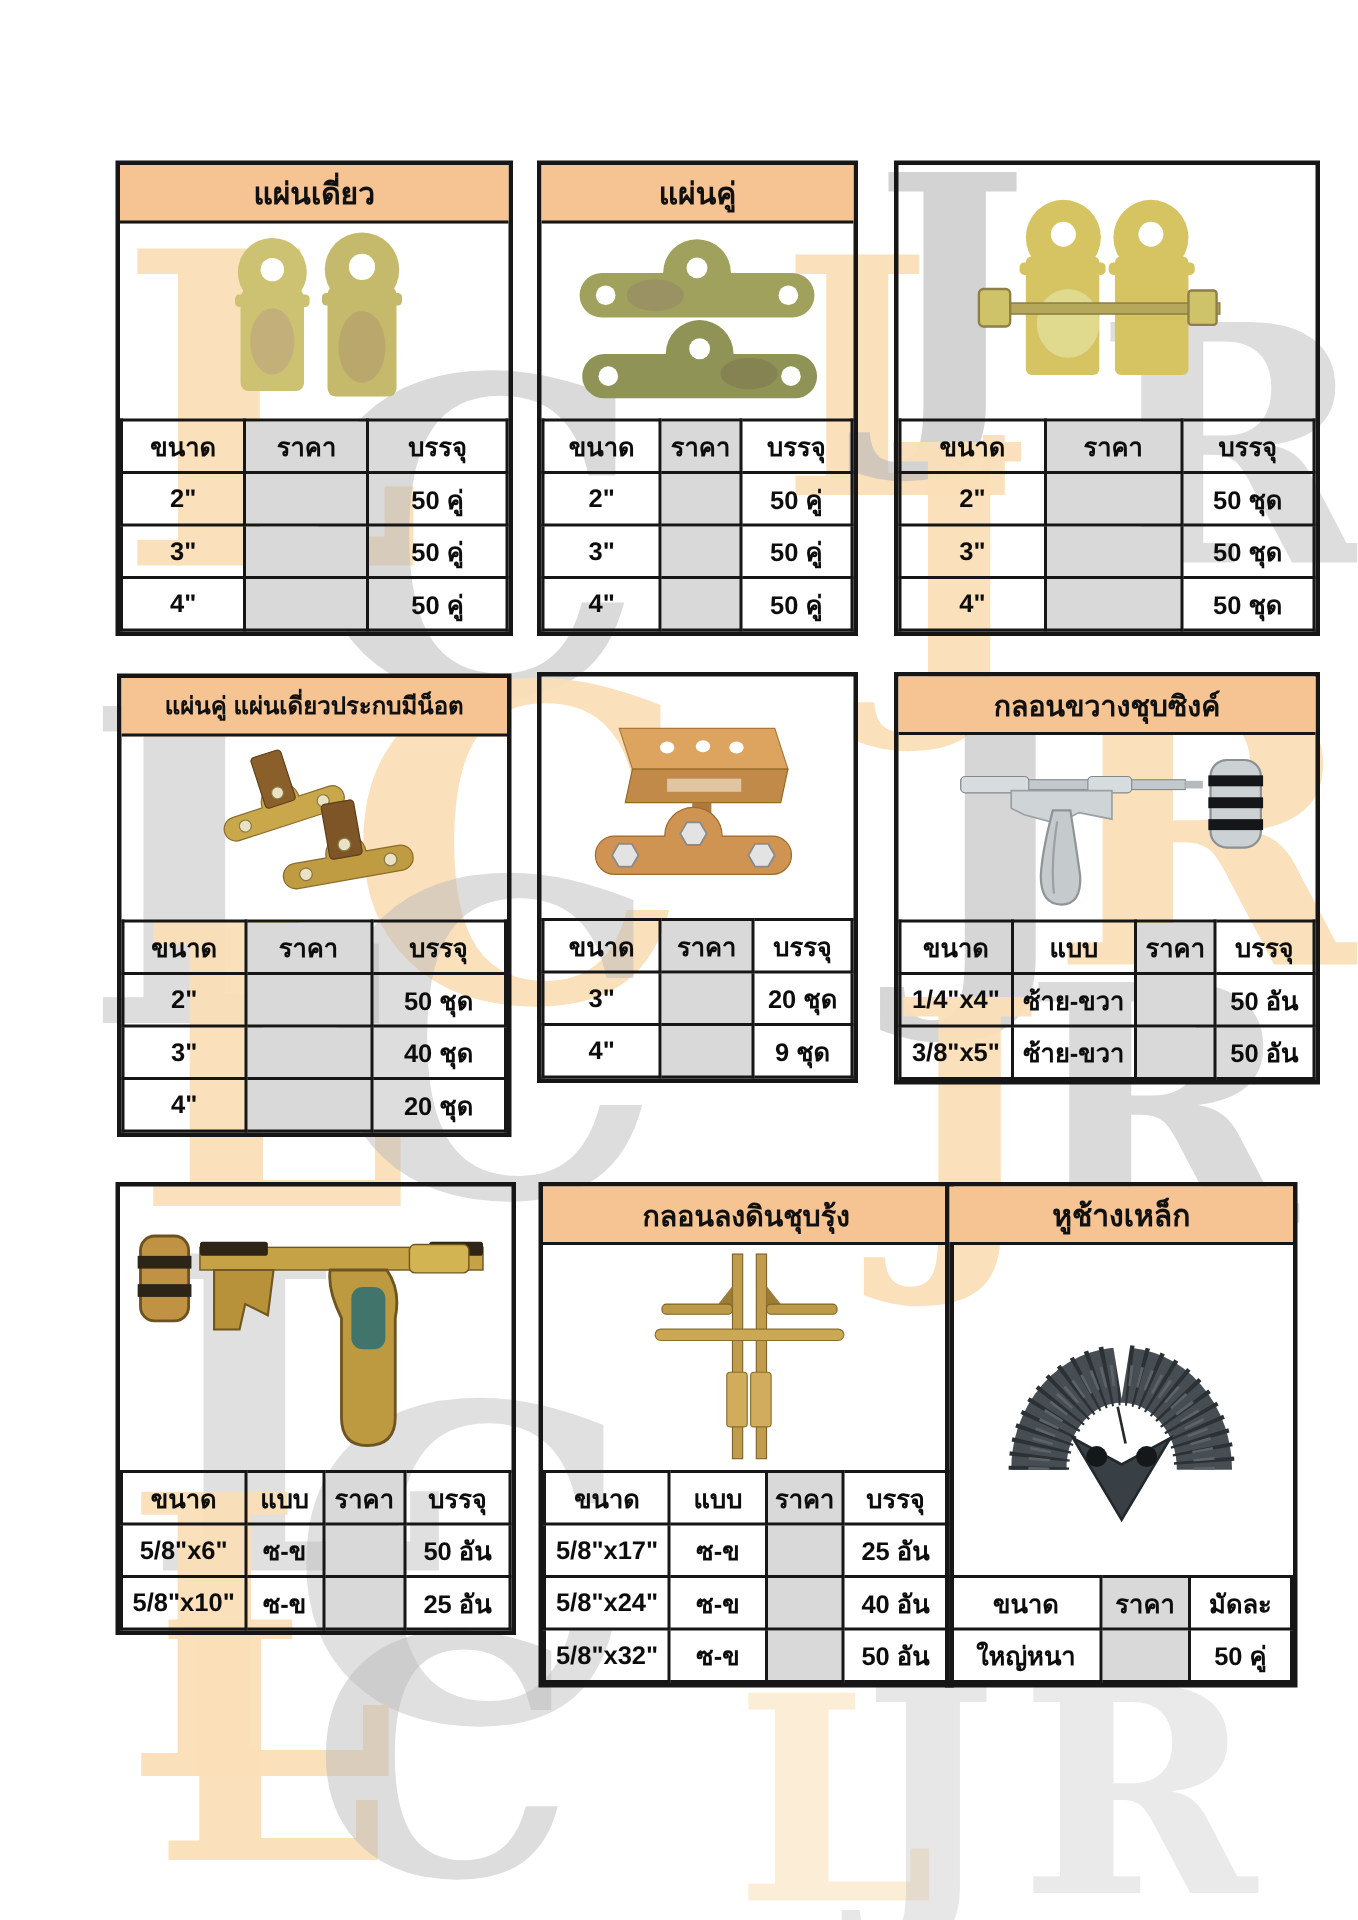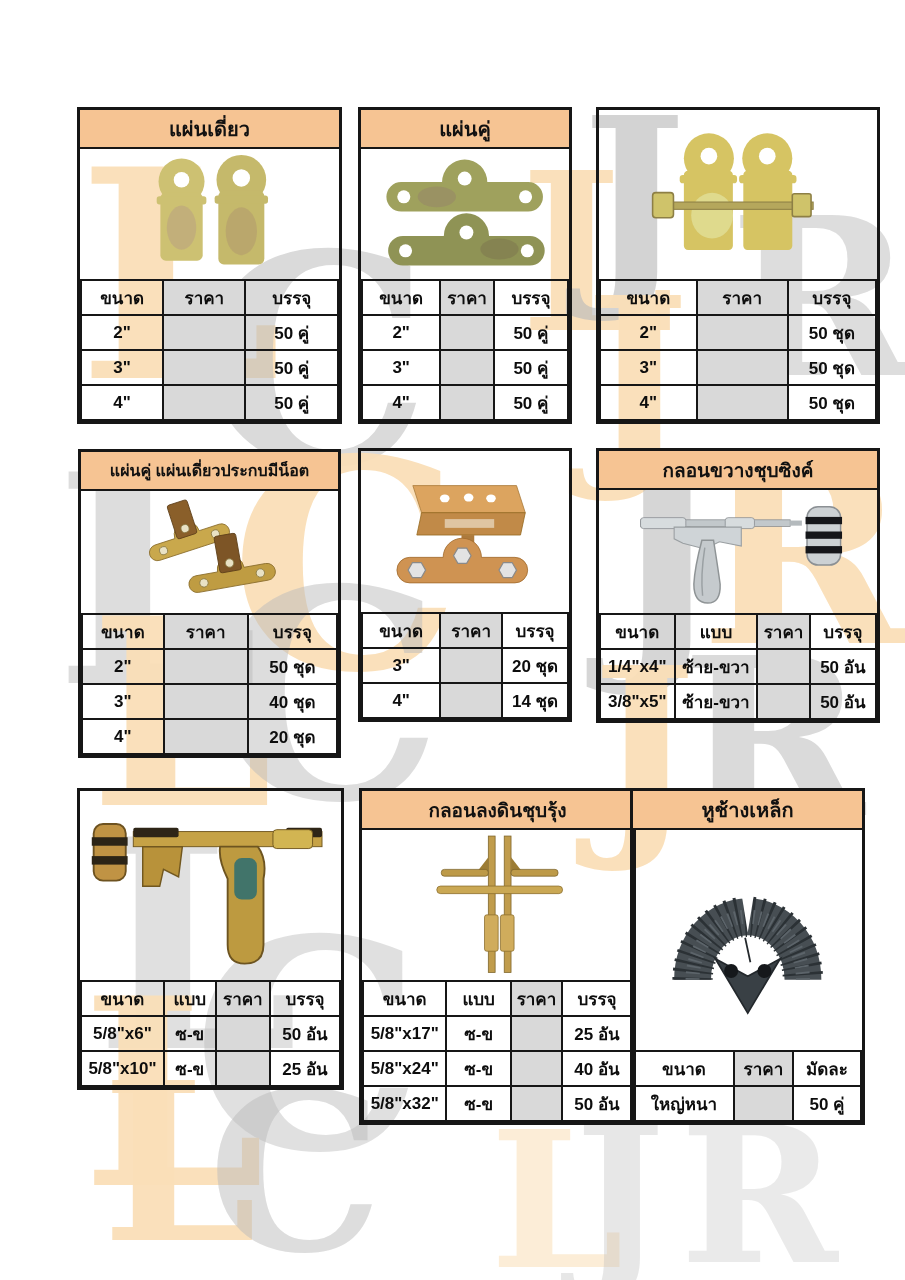--- a/index.html
+++ b/index.html
@@ -292,21 +292,21 @@
         <th>บรรจุ</th>
       </tr>
       <tr>
         <td>3"</td>
         <td class="grey"></td>
         <td>20 ชุด</td>
       </tr>
       <tr>
         <td>4"</td>
         <td class="grey"></td>
-        <td>14 ชุด</td>
+        <td>9 ชุด</td>
       </tr>
     </tbody>
       </table>
   </div>
 
   <div class="card c5">
     <div class="card-header">กลอนขวางชุบซิงค์</div>
     <div class="imgbox">
       <svg width="94%" height="92%" viewBox="0 0 290 155" preserveAspectRatio="xMidYMid meet">
         <rect x="240" y="16" width="46" height="80" rx="15" fill="#ccd1d4" stroke="#8b9094" stroke-width="2"></rect>

